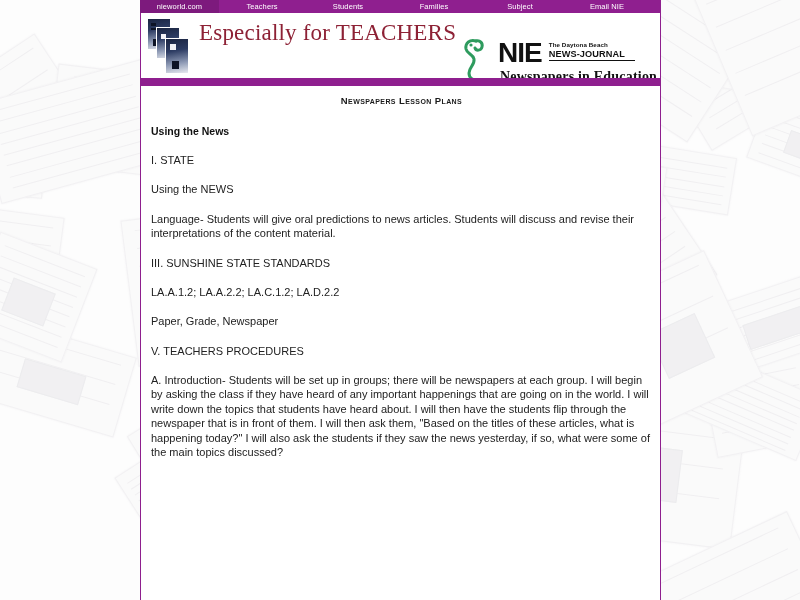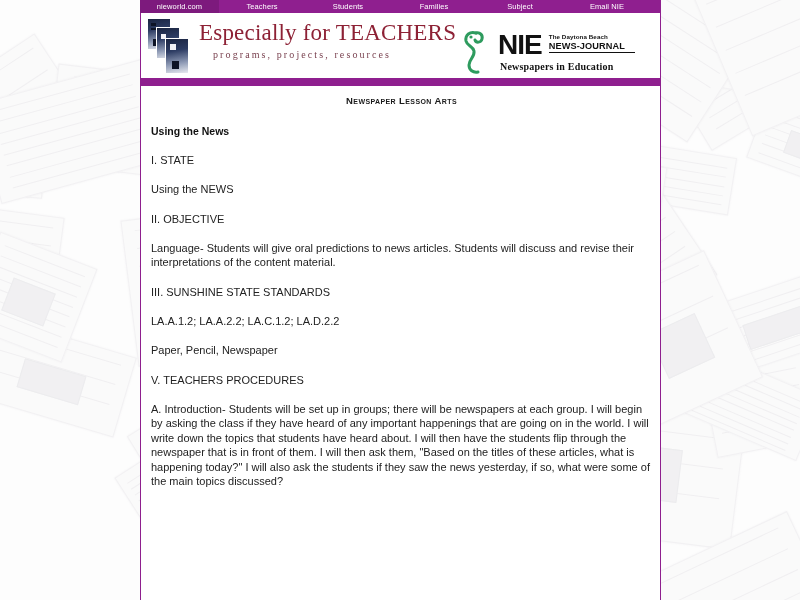--- a/index.html
+++ b/index.html
@@ -59,36 +59,36 @@
     font-family:"Liberation Serif", serif;
     font-size:23px;color:#8d2135;letter-spacing:.2px;line-height:1;
     white-space:nowrap;
   }
   #bannersub{
     font-family:"Liberation Serif", serif;
     font-size:10px;color:#7a4250;letter-spacing:2.1px;
     margin-top:5px;margin-left:14px;white-space:nowrap;
   }
   
-  #nie{position:absolute;right:10px;top:14px;width:188px;height:54px;}
+  #nie{position:absolute;right:10px;top:22px;width:188px;height:54px;}
   #niemark{position:absolute;left:0;top:2px;width:40px;height:46px;}
   #nietext{position:absolute;left:36px;top:4px;}
   #nieletters{
     font-family:"Liberation Sans",sans-serif;font-weight:bold;
     font-size:28px;line-height:28px;color:#111;letter-spacing:-1px;
     display:inline-block;vertical-align:top;
   }
   #nierule{
     display:inline-block;vertical-align:top;margin-left:4px;margin-top:2px;
   }
   #nie-daytona{font-size:6.2px;font-weight:bold;color:#111;letter-spacing:.1px;white-space:nowrap;}
   #nie-journal{font-size:9.2px;font-weight:bold;color:#111;letter-spacing:.1px;white-space:nowrap;margin-top:1px;}
   #nie-underline{border-top:1.4px solid #111;width:86px;margin-top:1px;}
   #nie-edu{
-    font-family:"Liberation Serif",serif;font-weight:bold;font-size:10px;color:#111;
+    font-family:"Liberation Serif",serif;font-weight:bold;font-size:14px;color:#111;
     margin-top:2px;margin-left:2px;white-space:nowrap;letter-spacing:.2px;
   }
   
   #divider{
     position:absolute;left:141px;top:78px;width:519px;height:8px;
     background:#8f1f8f;
   }
   
   #doc{
     position:absolute;left:141px;top:86px;width:519px;
@@ -515,21 +515,20 @@
           <i style="left:4px;top:6px;width:5px;height:5px;background:#f4f4f8;"></i>
           <i style="left:11px;top:14px;width:6px;height:4px;"></i>
         </div>
       <div class="ph ph3">
           <i style="left:4px;top:5px;width:6px;height:6px;background:#f2f2f7;"></i>
           <i style="left:6px;top:22px;width:7px;height:8px;"></i>
         </div>
     </div>
     <div id="bannertext">
       <div id="bannertitle">Especially for TEACHERS</div>
-      <div id="bannersub">programs, projects, resources</div>
     </div>
 
     <div id="nie">
       <svg id="niemark" viewBox="0 0 40 46">
         <path d="M14 4 C8 2 3 6 4 12 C5 17 11 17 12 22 C13 28 7 30 7 36 C7 41 11 44 16 43" fill="none" stroke="#2e9b5e" stroke-width="3" stroke-linecap="round"></path>
         <path d="M14 4 C18 3 21 6 20 10 C19 14 14 14 13 11" fill="none" stroke="#2e9b5e" stroke-width="3" stroke-linecap="round"></path>
         <circle cx="9" cy="8" r="1.6" fill="#2e9b5e"></circle>
       </svg>
       <div id="nietext">
         <span id="nieletters">NIE</span>
@@ -539,30 +538,29 @@
           <div id="nie-underline"></div>
         </span>
         <div id="nie-edu">Newspapers in Education</div>
       </div>
     </div>
   </div>
 
   <div id="divider"></div>
 
   <div id="doc">
-    <div id="doctitle">Newspaper Lesson Arts</div>
+    <div id="doctitle">Newspapers Lesson Plans</div>
     <div class="lead">Using the News</div>
     <div class="meta">
     </div>
     <div id="sections">
         <div class="sec">I. STATE</div>
         <div class="para">Using the NEWS</div>
-        <div class="sec">II. OBJECTIVE</div>
         <div class="para">Language- Students will give oral predictions to news articles. Students will discuss and revise their interpretations of the content material.</div>
         <div class="sec">III. SUNSHINE STATE STANDARDS</div>
         <div class="para">LA.A.1.2; LA.A.2.2; LA.C.1.2; LA.D.2.2</div>
-        <div class="para">Paper, Pencil, Newspaper</div>
+        <div class="para">Paper, Grade, Newspaper</div>
         <div class="sec">V. TEACHERS PROCEDURES</div>
         <div class="para">A. Introduction- Students will be set up in groups; there will be newspapers at each group. I will begin by asking the class if they have heard of any important happenings that are going on in the world. I will write down the topics that students have heard about. I will then have the students flip through the newspaper that is in front of them. I will then ask them, "Based on the titles of these articles, what is happening today?" I will also ask the students if they saw the news yesterday, if so, what were some of the main topics discussed?</div>
       </div>
   </div>
 
 </div>
 
 </body></html>

